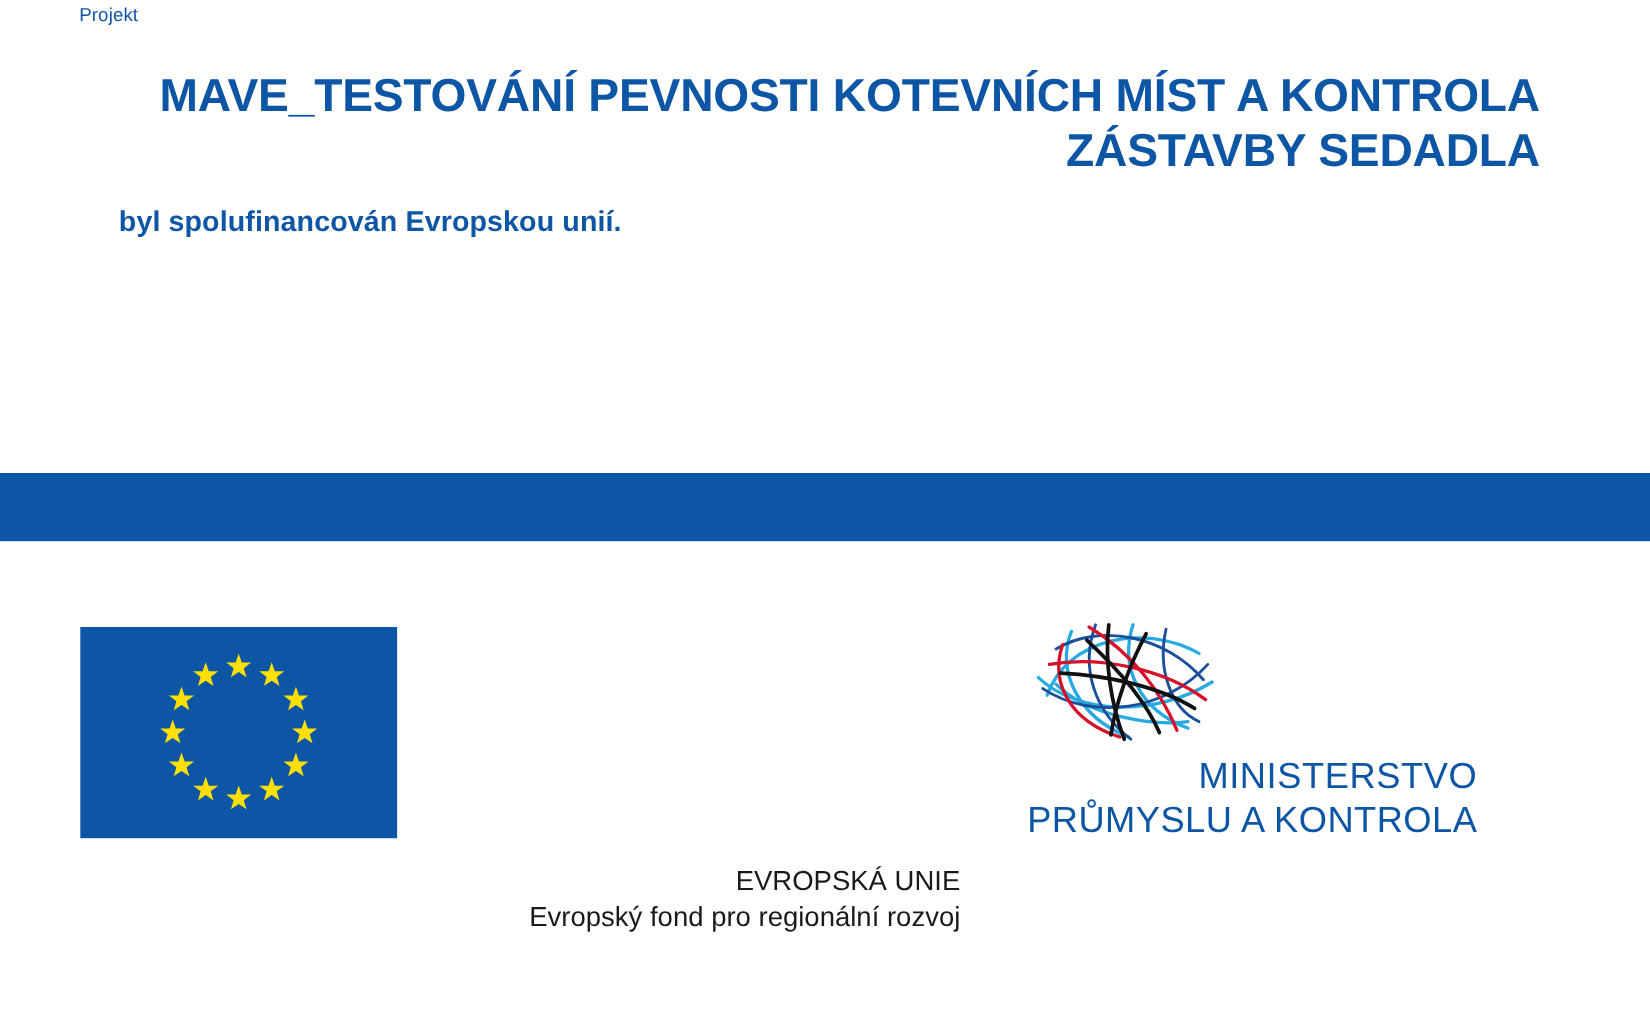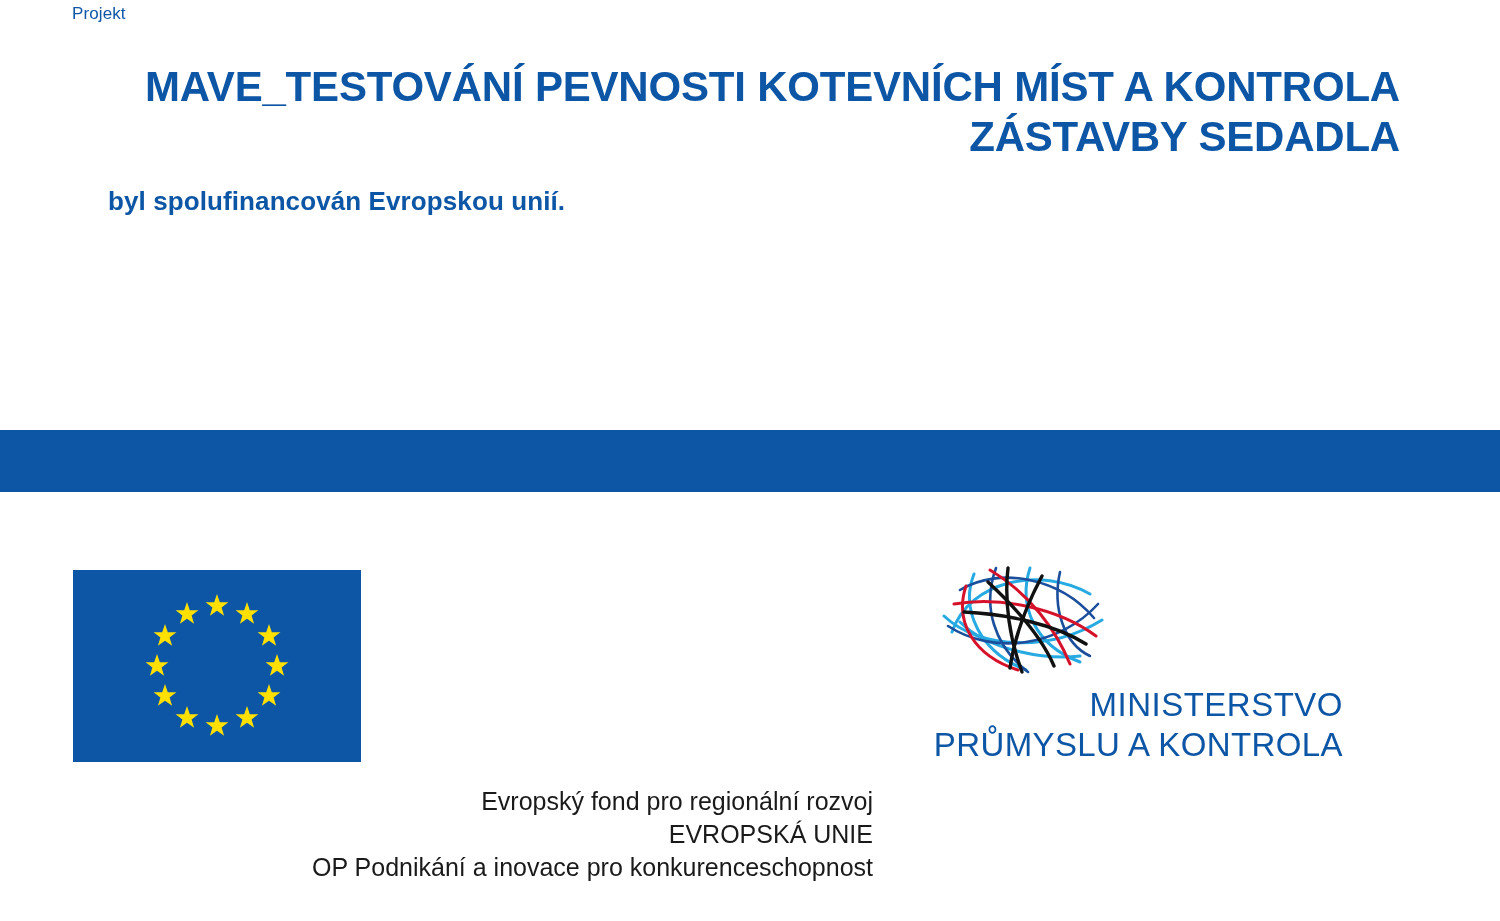--- a/index.html
+++ b/index.html
@@ -189,23 +189,22 @@
             <polygon points="0,-12 2.8,-3.7 11.4,-3.7 4.6,1.4 7.1,9.7 0,4.8 -7.1,9.7 -4.6,1.4 -11.4,-3.7 -2.8,-3.7"></polygon>
           </g>
         <g transform="translate(114,44.0)">
             <polygon points="0,-12 2.8,-3.7 11.4,-3.7 4.6,1.4 7.1,9.7 0,4.8 -7.1,9.7 -4.6,1.4 -11.4,-3.7 -2.8,-3.7"></polygon>
           </g>
       </g>
     </svg>
   </div>
 
   <div class="eu-caption">
+    <div>EVROPSKÁ UNIE</div>
     <div>Evropský fond pro regionální rozvoj</div>
-    <div>EVROPSKÁ UNIE</div>
-    <div>OP Podnikání a inovace pro konkurenceschopnost</div>
   </div>
 
   <div class="ministry">
     <svg class="ministry-globe" viewBox="0 0 190 120" xmlns="http://www.w3.org/2000/svg" aria-hidden="true">
       <g fill="none" stroke-linecap="round">
 
         <g stroke="#27aae1" stroke-width="3">
           <path d="M22,72 C40,20 110,6 160,34"></path>
           <path d="M14,56 C50,90 120,92 172,60"></path>
           <path d="M44,14 C30,50 50,92 96,110"></path>

